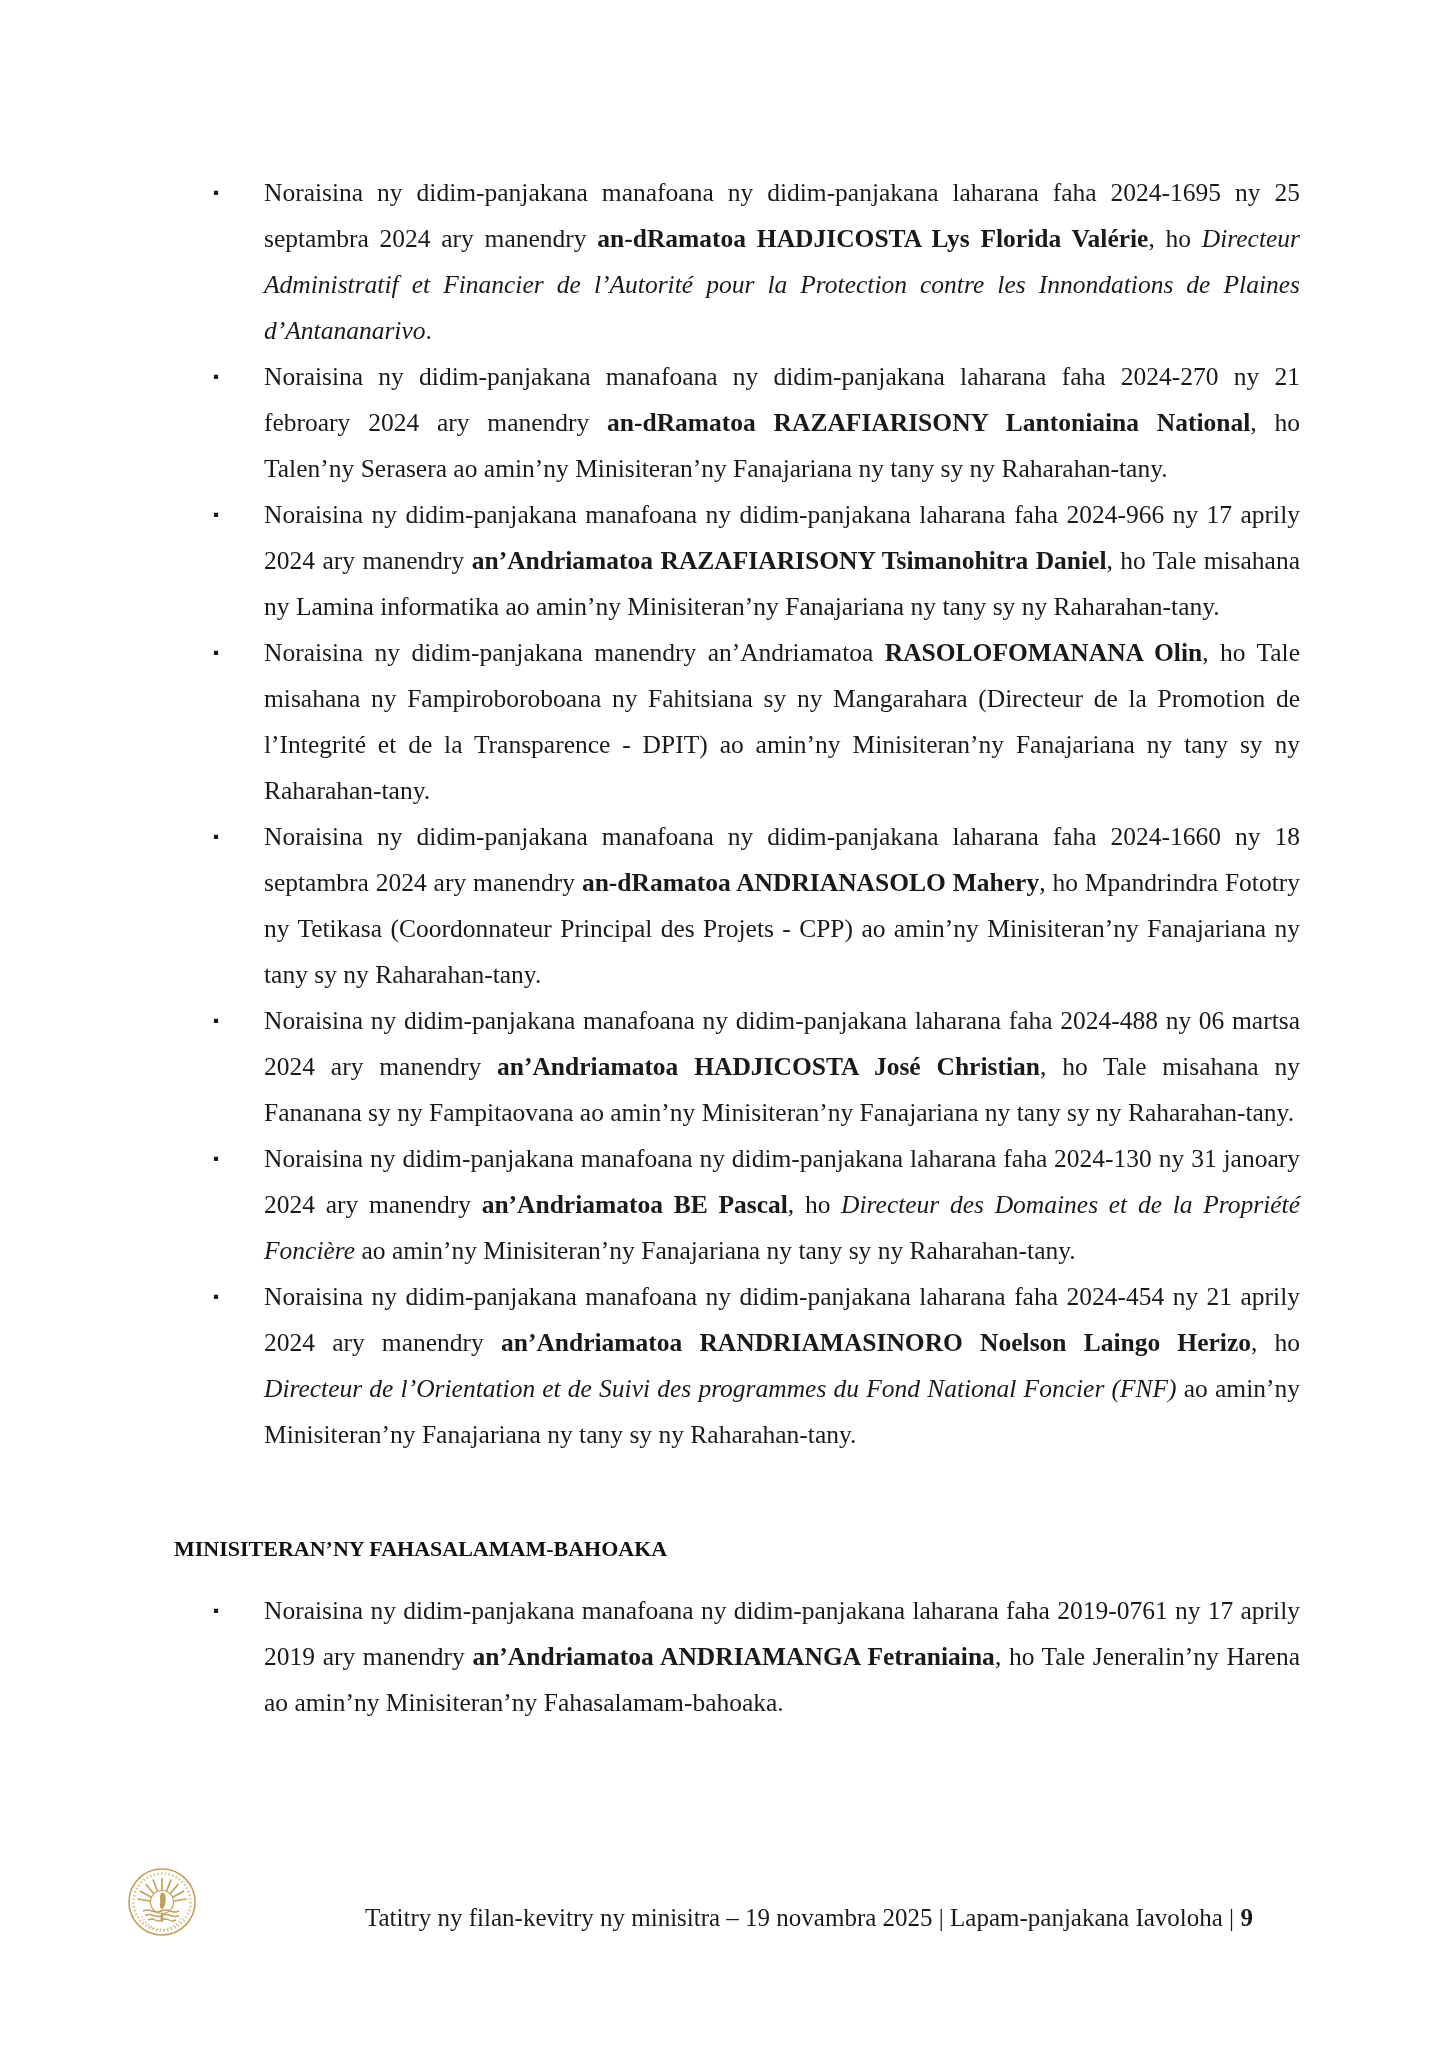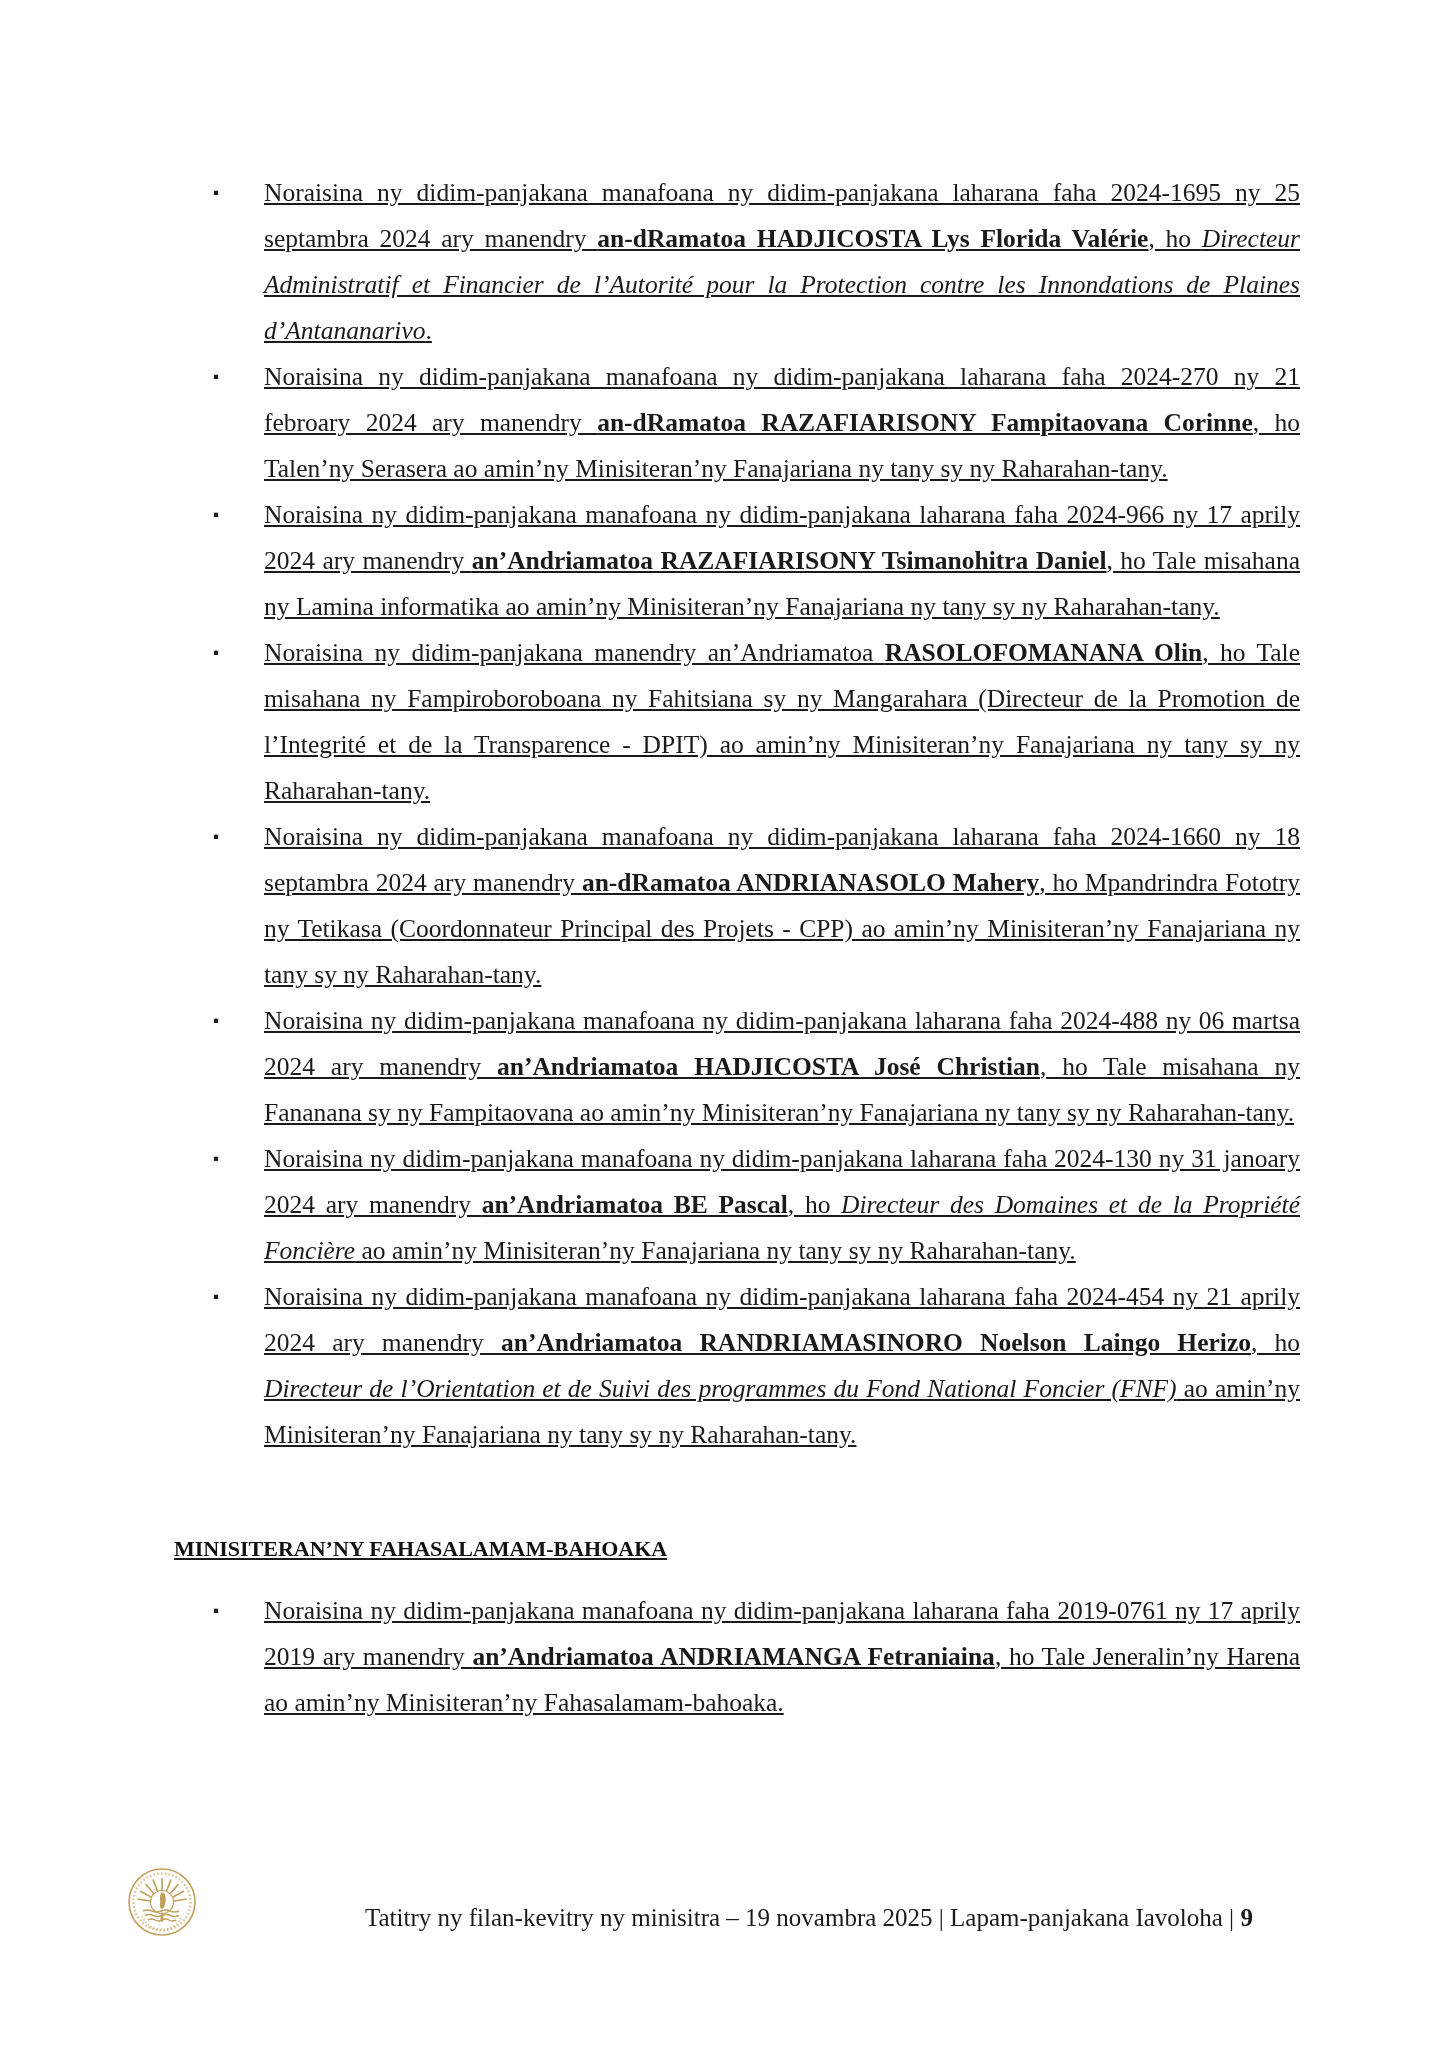--- a/index.html
+++ b/index.html
@@ -14,21 +14,20 @@
     font-family: "Liberation Serif", serif;
     color: #1a1a1a;
     overflow: hidden;
   }
   .page {
     position: absolute;
     inset: 0;
     padding: 170px 148px 0 174px;
     box-sizing: border-box;
     background: #ffffff;
-    text-decoration: underline;
   }
   ul.decree-list {
     list-style: none;
     margin: 0;
     padding: 0;
   }
   ul.decree-list li {
     position: relative;
     padding-left: 90px;
     text-align: justify;
@@ -72,21 +71,21 @@
     height: 72px;
   }
 </style>
 </head>
 <body>
 
 <div class="page">
 
   <ul class="decree-list">
       <li><span class="seg-normal">Noraisina ny didim-panjakana manafoana ny didim-panjakana laharana faha 2024-1695 ny 25 septambra 2024 ary manendry </span><span class="seg-bold">an-dRamatoa HADJICOSTA Lys Florida Valérie</span><span class="seg-normal">, ho </span><span class="seg-italic">Directeur Administratif et Financier de l’Autorité pour la Protection contre les Innondations de Plaines d’Antananarivo</span><span class="seg-normal">.</span></li>
-      <li><span class="seg-normal">Noraisina ny didim-panjakana manafoana ny didim-panjakana laharana faha 2024-270 ny 21 febroary 2024 ary manendry </span><span class="seg-bold">an-dRamatoa RAZAFIARISONY Fampitaovana Corinne</span><span class="seg-normal">, ho Talen’ny Serasera ao amin’ny Minisiteran’ny Fanajariana ny tany sy ny Raharahan-tany.</span></li>
+      <li><span class="seg-normal">Noraisina ny didim-panjakana manafoana ny didim-panjakana laharana faha 2024-270 ny 21 febroary 2024 ary manendry </span><span class="seg-bold">an-dRamatoa RAZAFIARISONY Lantoniaina National</span><span class="seg-normal">, ho Talen’ny Serasera ao amin’ny Minisiteran’ny Fanajariana ny tany sy ny Raharahan-tany.</span></li>
       <li><span class="seg-normal">Noraisina ny didim-panjakana manafoana ny didim-panjakana laharana faha 2024-966 ny 17 aprily 2024 ary manendry </span><span class="seg-bold">an’Andriamatoa RAZAFIARISONY Tsimanohitra Daniel</span><span class="seg-normal">, ho Tale misahana ny Lamina informatika ao amin’ny Minisiteran’ny Fanajariana ny tany sy ny Raharahan-tany.</span></li>
       <li><span class="seg-normal">Noraisina ny didim-panjakana manendry an’Andriamatoa </span><span class="seg-bold">RASOLOFOMANANA Olin</span><span class="seg-normal">, ho Tale misahana ny Fampiroboroboana ny Fahitsiana sy ny Mangarahara (Directeur de la Promotion de l’Integrité et de la Transparence - DPIT) ao amin’ny Minisiteran’ny Fanajariana ny tany sy ny Raharahan-tany.</span></li>
       <li><span class="seg-normal">Noraisina ny didim-panjakana manafoana ny didim-panjakana laharana faha 2024-1660 ny 18 septambra 2024 ary manendry </span><span class="seg-bold">an-dRamatoa ANDRIANASOLO Mahery</span><span class="seg-normal">, ho Mpandrindra Fototry ny Tetikasa (Coordonnateur Principal des Projets - CPP) ao amin’ny Minisiteran’ny Fanajariana ny tany sy ny Raharahan-tany.</span></li>
       <li><span class="seg-normal">Noraisina ny didim-panjakana manafoana ny didim-panjakana laharana faha 2024-488 ny 06 martsa 2024 ary manendry </span><span class="seg-bold">an’Andriamatoa HADJICOSTA José Christian</span><span class="seg-normal">, ho Tale misahana ny Fananana sy ny Fampitaovana ao amin’ny Minisiteran’ny Fanajariana ny tany sy ny Raharahan-tany.</span></li>
       <li><span class="seg-normal">Noraisina ny didim-panjakana manafoana ny didim-panjakana laharana faha 2024-130 ny 31 janoary 2024 ary manendry </span><span class="seg-bold">an’Andriamatoa BE Pascal</span><span class="seg-normal">, ho </span><span class="seg-italic">Directeur des Domaines et de la Propriété Foncière</span><span class="seg-normal"> ao amin’ny Minisiteran’ny Fanajariana ny tany sy ny Raharahan-tany.</span></li>
       <li><span class="seg-normal">Noraisina ny didim-panjakana manafoana ny didim-panjakana laharana faha 2024-454 ny 21 aprily 2024 ary manendry </span><span class="seg-bold">an’Andriamatoa RANDRIAMASINORO Noelson Laingo Herizo</span><span class="seg-normal">, ho </span><span class="seg-italic">Directeur de l’Orientation et de Suivi des programmes du Fond National Foncier (FNF)</span><span class="seg-normal"> ao amin’ny Minisiteran’ny Fanajariana ny tany sy ny Raharahan-tany.</span></li>
     </ul>
 
   <h2 class="section-heading">MINISITERAN’NY FAHASALAMAM-BAHOAKA</h2>
 

